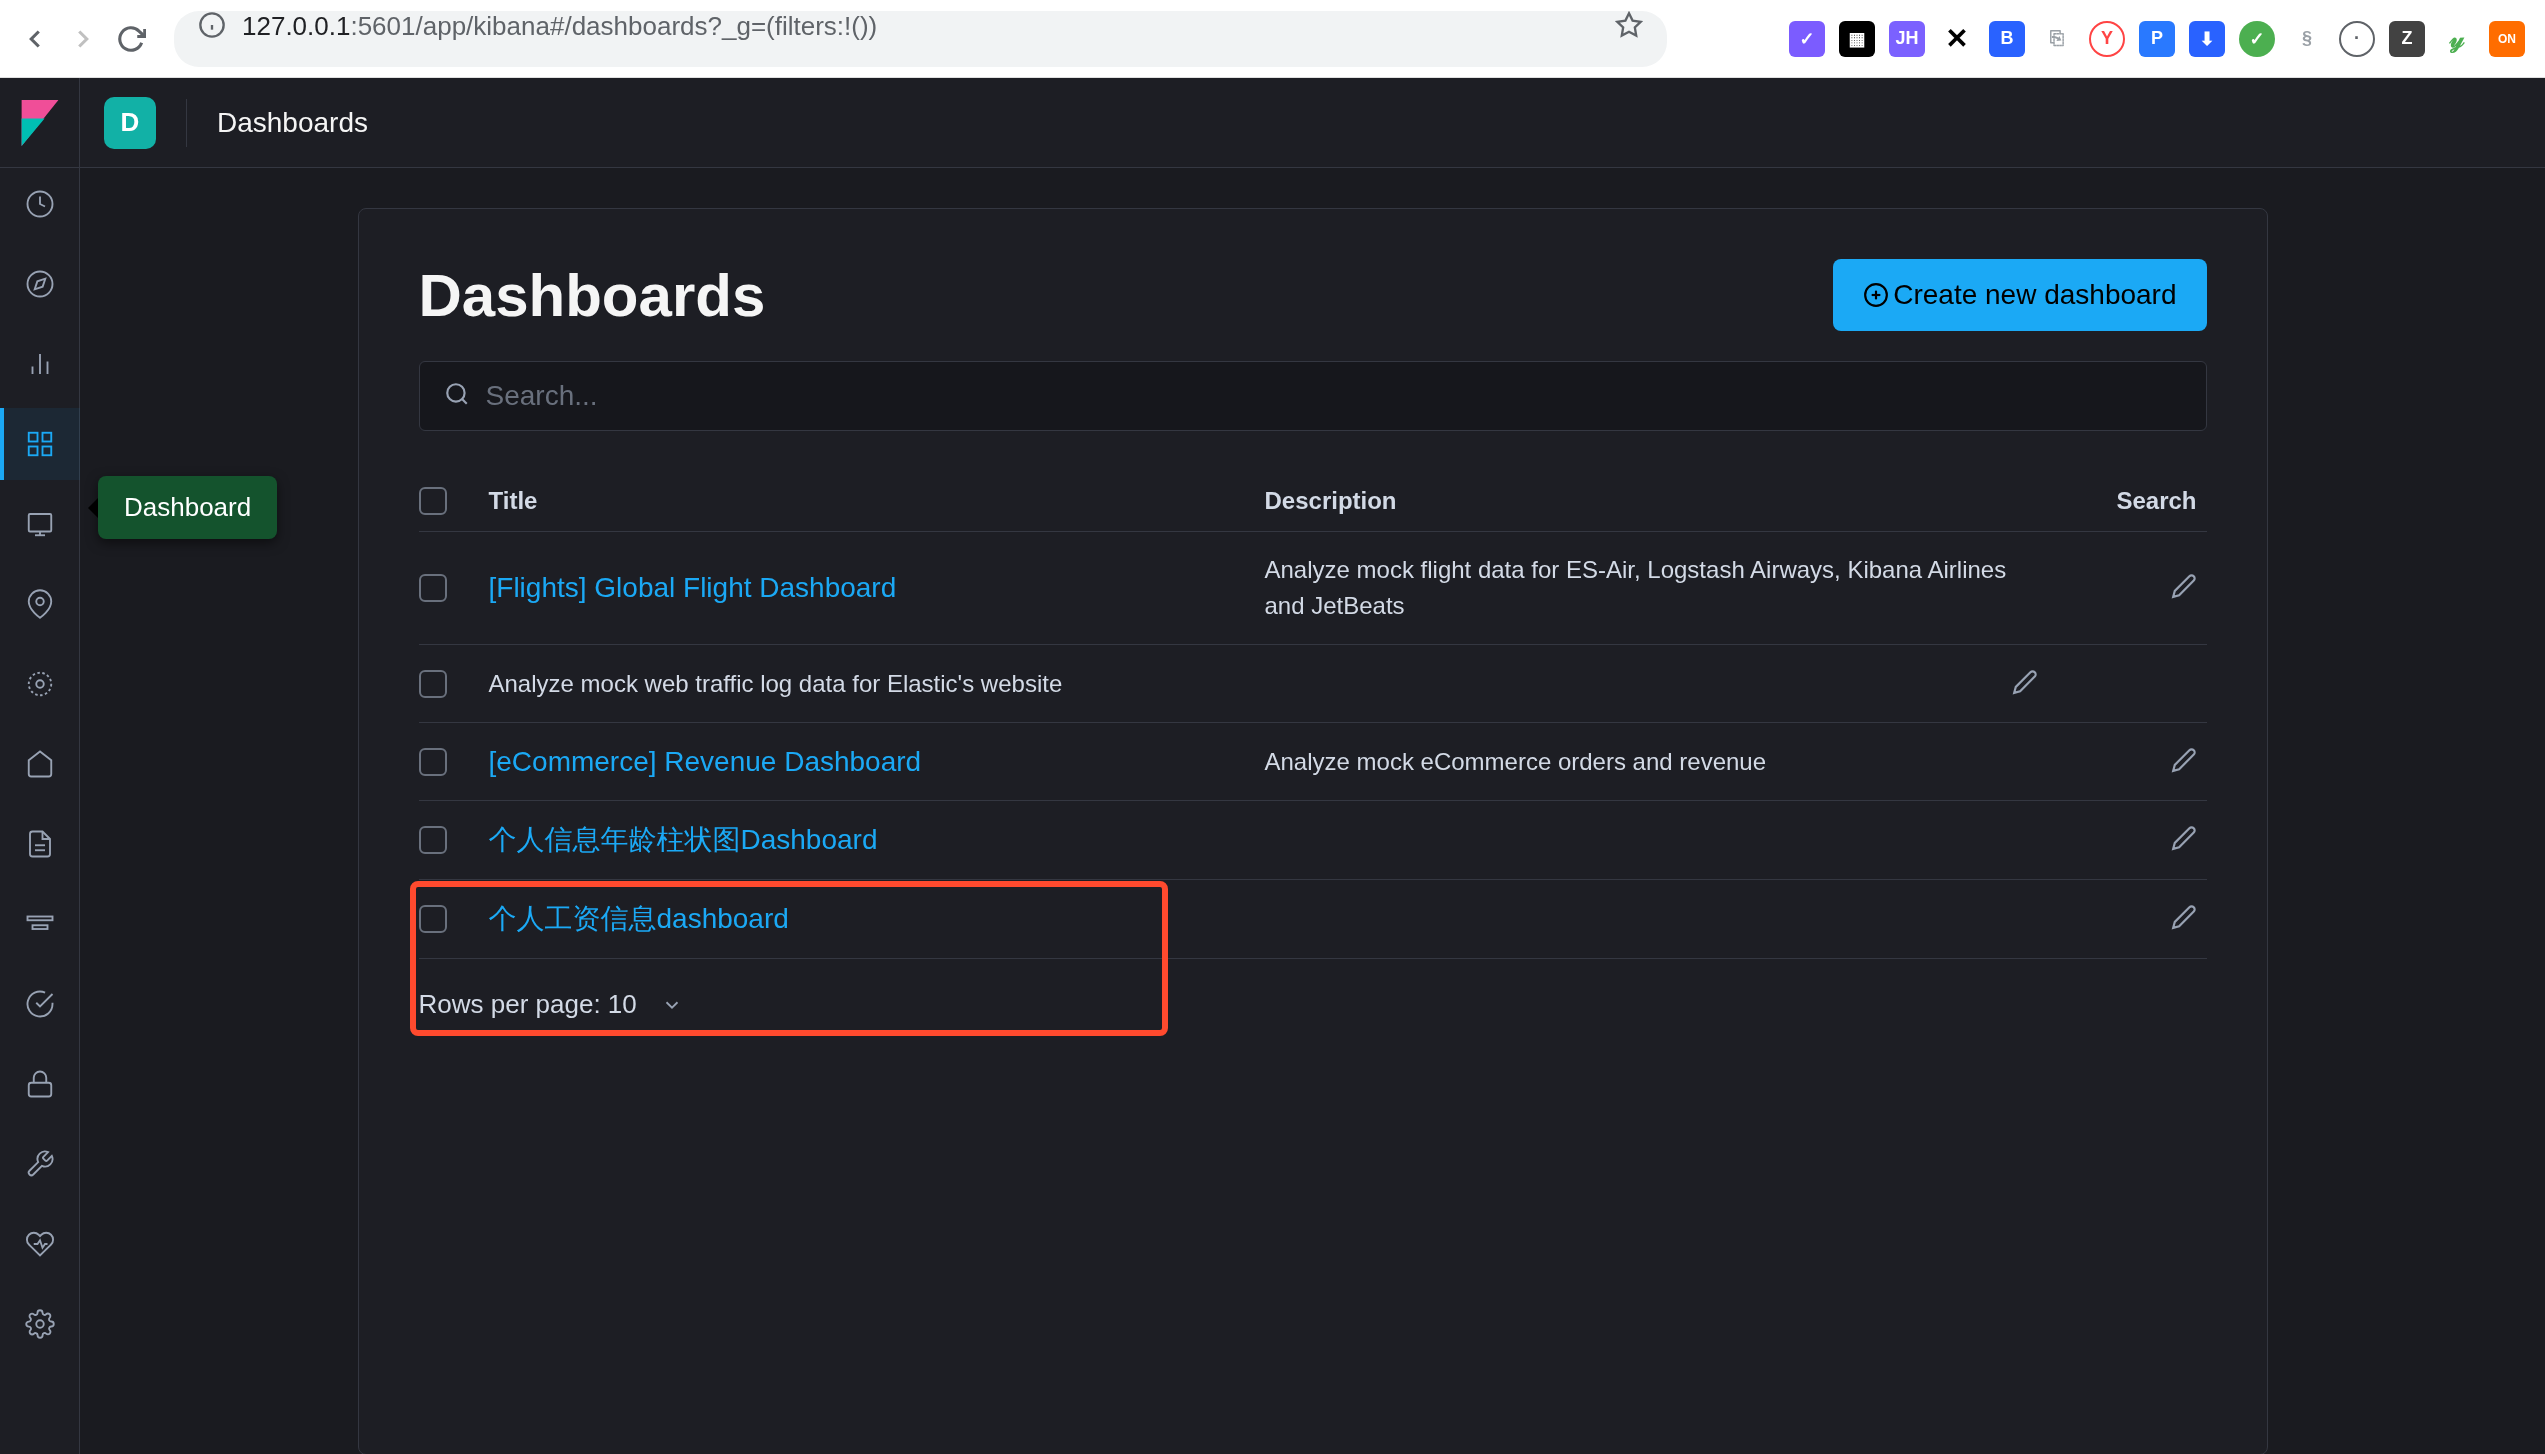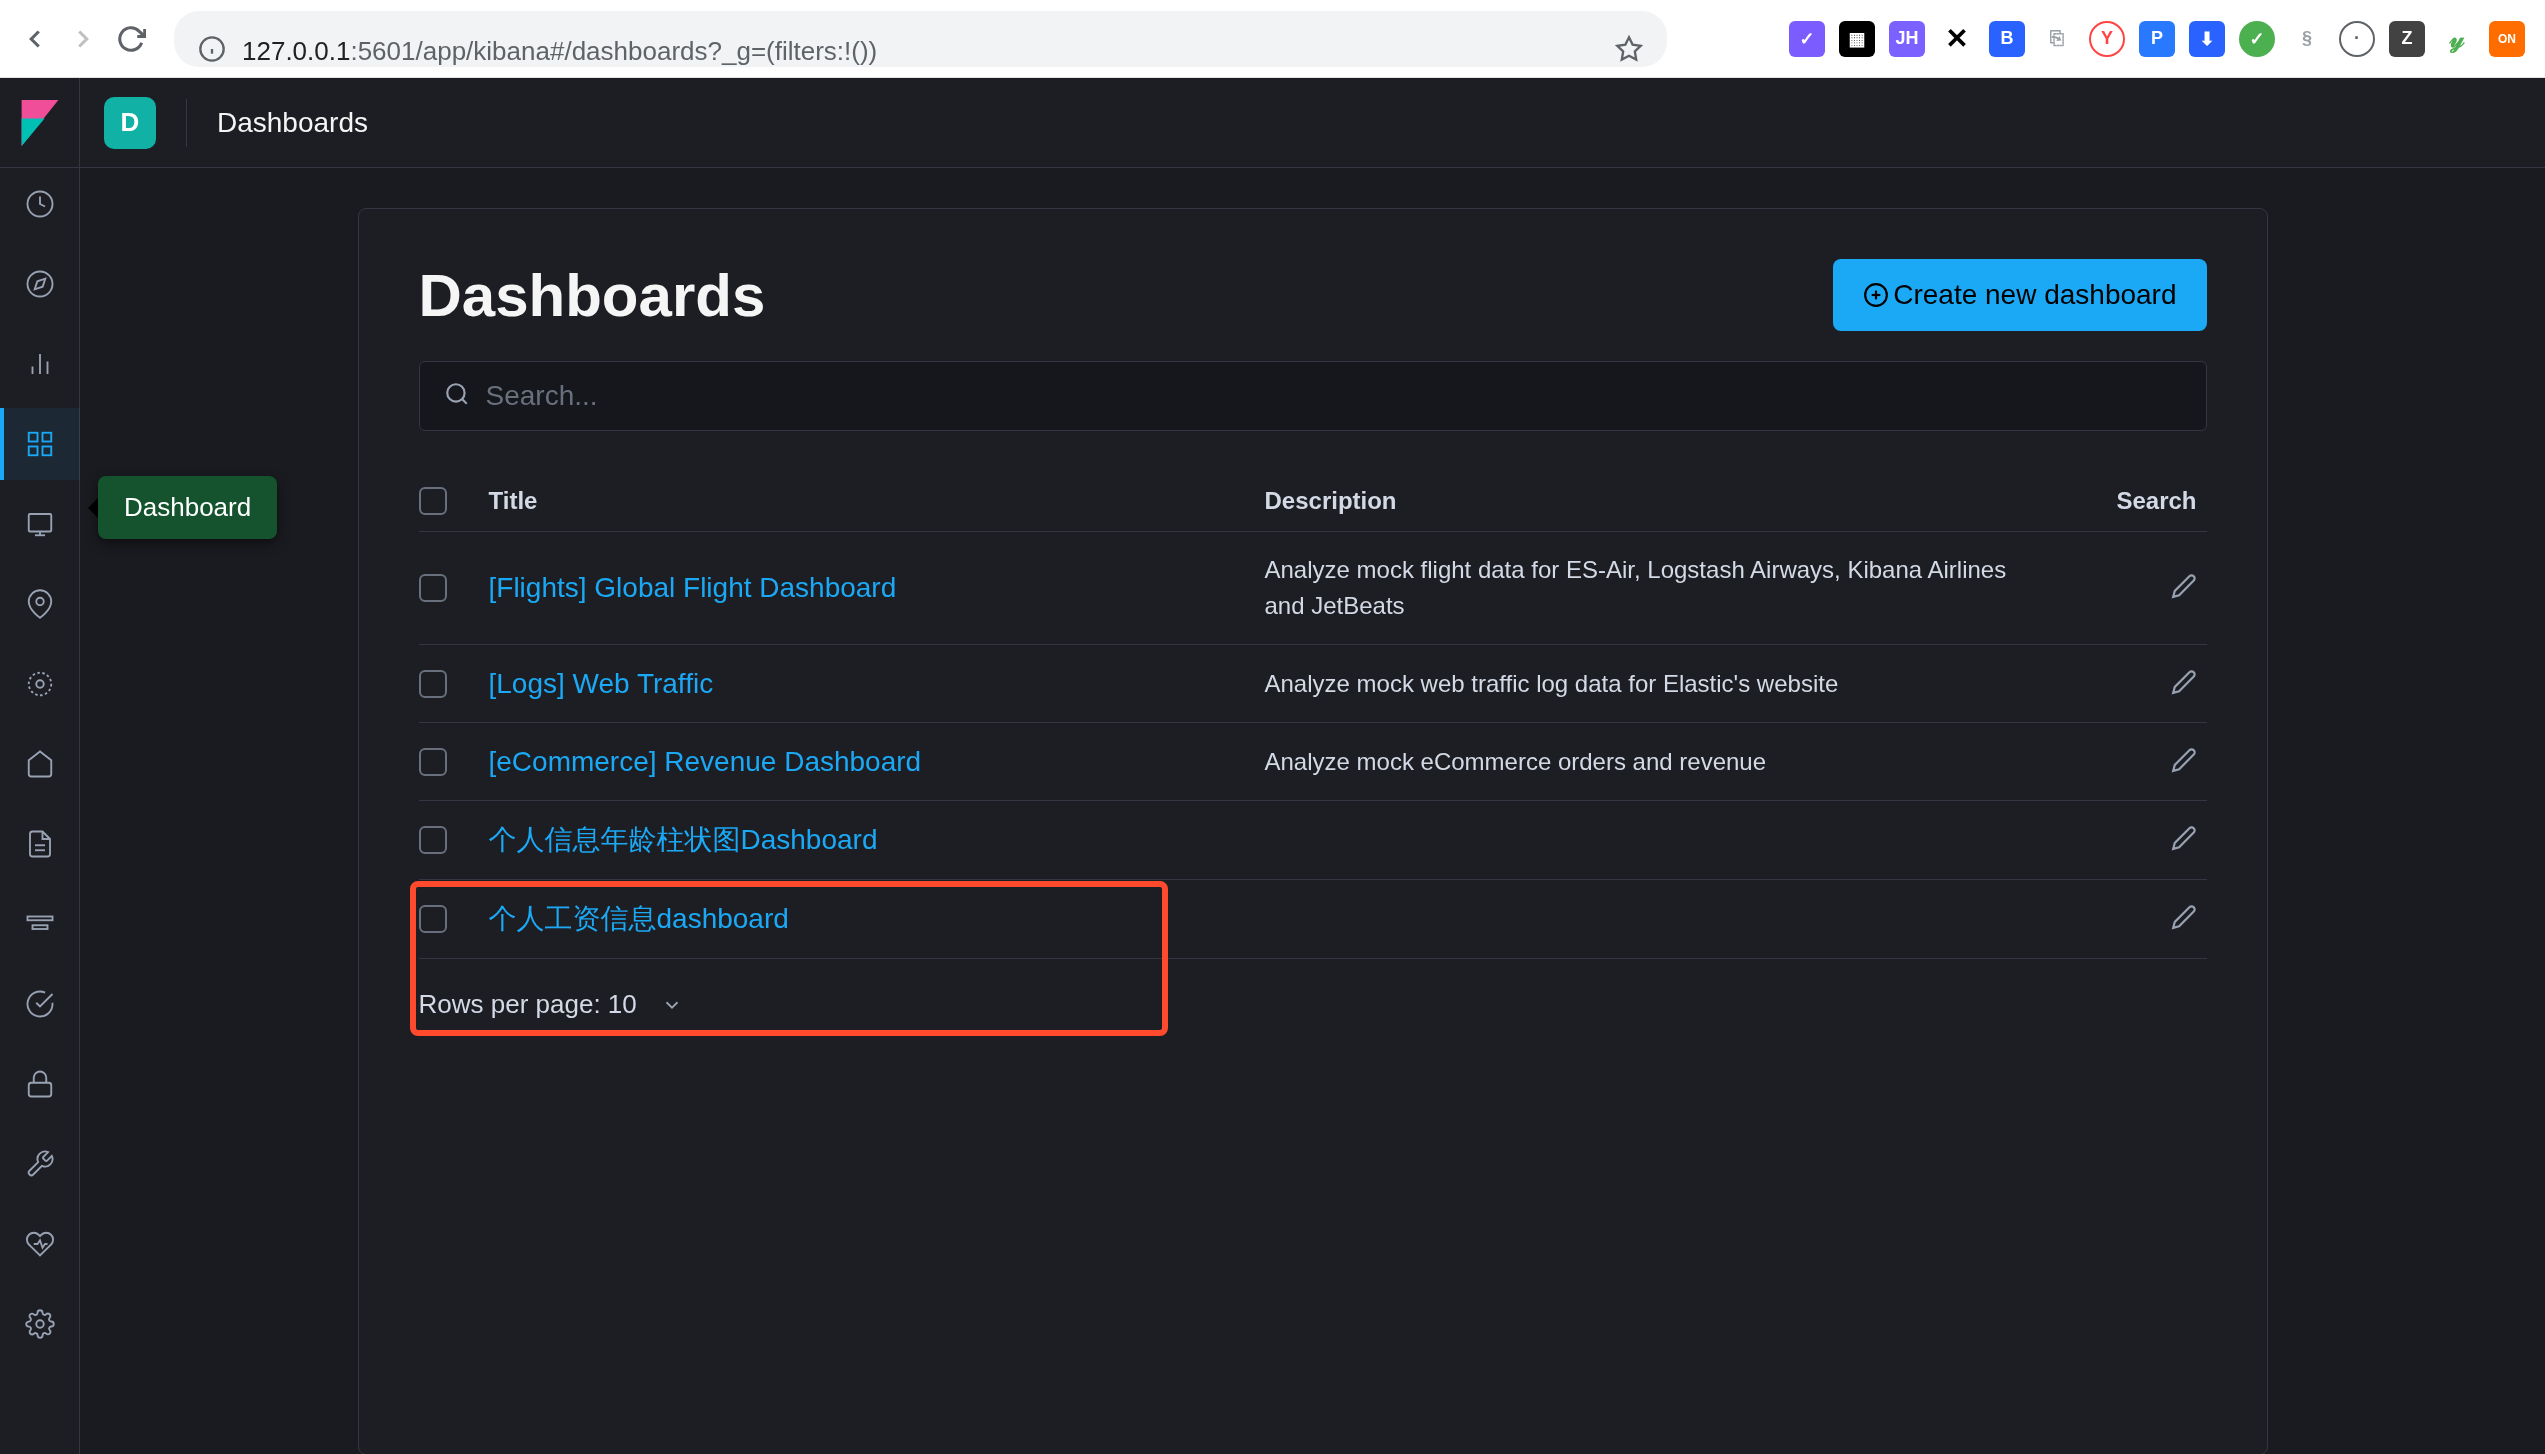--- a/index.html
+++ b/index.html
@@ -28,21 +28,21 @@
       cursor: pointer;
       color: #5f6368;
     }
     .nav-arrow.disabled { color: #c0c0c0; }
     .url-bar {
       flex: 1;
       height: 56px;
       background: #f1f3f4;
       border-radius: 25px;
       display: flex;
-      align-items: flex-end;
+      align-items: flex-start;
       padding: 0 24px;
       gap: 16px;
       margin-left: 10px;
       max-width: 1493px;
     }
     .url-info-icon { color: #5f6368; flex-shrink: 0; }
     .url-text {
       color: #5f6368;
       font-size: 26px;
       flex: 1;
@@ -535,21 +535,20 @@
           <div class="desc-cell">Analyze mock flight data for ES-Air, Logstash Airways, Kibana Airlines and JetBeats</div>
           <div class="actions-cell"><span class="edit-icon"><svg width="26" height="26" viewBox="0 0 24 24" fill="none" stroke="currentColor" stroke-width="2">
                   <path d="M17 3a2.828 2.828 0 1 1 4 4L7.5 20.5 2 22l1.5-5.5L17 3z"></path>
                 </svg></span></div>
         </div>
 
         <div class="table-row">
           <div>
               <div class="checkbox"></div>
             </div>
-          <a class="title-link">[Logs] Web Traffic</a>
           <div class="desc-cell">Analyze mock web traffic log data for Elastic's website</div>
           <div class="actions-cell"><span class="edit-icon"><svg width="26" height="26" viewBox="0 0 24 24" fill="none" stroke="currentColor" stroke-width="2">
                   <path d="M17 3a2.828 2.828 0 1 1 4 4L7.5 20.5 2 22l1.5-5.5L17 3z"></path>
                 </svg></span></div>
         </div>
 
         <div class="table-row">
           <div>
               <div class="checkbox"></div>
             </div>

